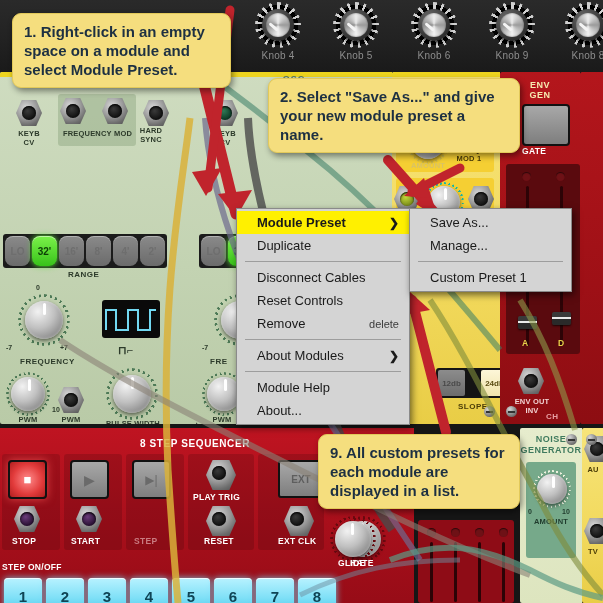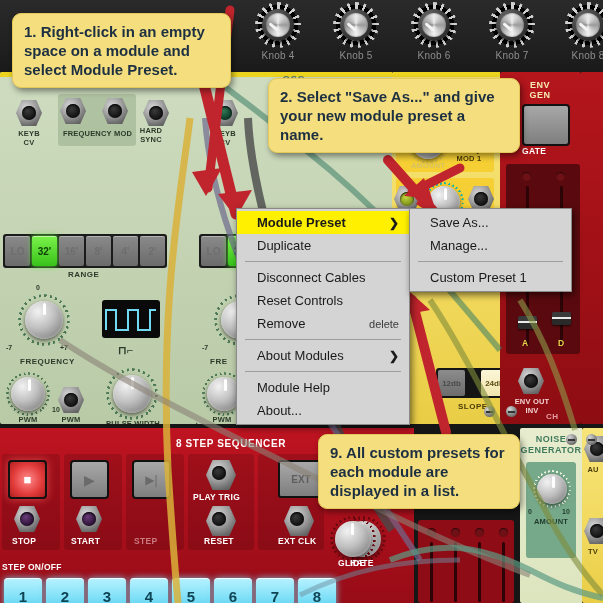--- a/index.html
+++ b/index.html
@@ -45,21 +45,21 @@
     background:radial-gradient(circle at 40% 35%, #3a3a3a 0%, #111 70%);
     box-shadow:inset 0 1px 2px #000;}
   .jack.hex{border-radius:5px;clip-path:polygon(22% 0,78% 0,100% 50%,78% 100%,22% 100%,0 50%);}
   .jack.green:after{background:radial-gradient(circle at 40% 35%, #2f7a56 0%, #0d3a26 70%);}
   .jack.purple:after{background:radial-gradient(circle at 40% 35%, #6a3c7a 0%, #2a1033 70%);}
   .jack.lime:after{background:radial-gradient(circle at 40% 35%, #c3d93a 0%, #7d8f1c 70%);}
   .jlabel{position:absolute;font-size:7.5px;font-weight:bold;color:#2c3a2a;text-align:center;
     line-height:8.5px;letter-spacing:.2px;}
 
   .rangebox{position:absolute;background:#1b1b1b;border-radius:3px;padding:2px;display:flex;gap:2px;}
-  .rb{width:25px;height:30px;border-radius:2px;display:flex;align-items:center;justify-content:center;
+  .rb{width:25px;height:30px;border-radius:8px;display:flex;align-items:center;justify-content:center;
     font-size:10px;font-weight:bold;color:#6e6e6e;
     background:linear-gradient(180deg,#8a8a8a,#6b6b6b);box-shadow:inset 0 1px 0 rgba(255,255,255,.35);text-align:right;}
   .rb.on{background:linear-gradient(180deg,#7bf24a,#38c21a);color:#0c3d06;
     box-shadow:0 0 6px #5de03a, inset 0 1px 0 rgba(255,255,255,.5);}
   .caption{position:absolute;font-size:8px;font-weight:bold;color:#2c3a2a;letter-spacing:.5px;}
 
   .bigknob{position:absolute;width:52px;height:52px;}
   .bk-scale{position:absolute;inset:0;border-radius:50%;
     background:repeating-conic-gradient(from 140deg,#4e7a57 0 5deg, rgba(0,0,0,0) 5deg 13deg);
     -webkit-mask:radial-gradient(circle,transparent 62%,#000 63%);
@@ -102,21 +102,21 @@
 
   
   .noise{background:linear-gradient(180deg,#e6eccd 0%,#dde5bf 100%);border-right:2px solid #0f0f0f;}
   .noise-title{position:absolute;font-size:9px;font-weight:bold;color:#3f7a5e;
       text-align:center;line-height:10.5px;letter-spacing:.5px;}
   .noise-sub{position:absolute;background:#76a98a;border-radius:3px;}
   .wht-knob .bk-scale{background:repeating-conic-gradient(from 140deg,#eef3e0 0 5deg, rgba(0,0,0,0) 5deg 13deg);}
 
   
   .seq{position:absolute;background:linear-gradient(180deg,#bf1421 0%,#a80f1b 55%,#970c17 100%);}
-  .seq-title{position:absolute;font-size:10px;font-weight:bold;color:#ffffff;letter-spacing:.6px;margin-left:36px;}
+  .seq-title{position:absolute;font-size:10px;font-weight:bold;color:#ffffff;letter-spacing:.6px;}
   .seqcell{position:absolute;background:rgba(0,0,0,.14);border-radius:3px;}
   .tbtn{position:absolute;width:35px;height:35px;border-radius:4px;border:2px solid #111;
         display:flex;align-items:center;justify-content:center;}
   .tbtn.stop{background:radial-gradient(circle at 50% 50%,#ff8c8c 0%,#e23b3b 60%,#b11f1f 100%);
         box-shadow:0 0 8px rgba(255,90,90,.7);}
   .tbtn.grey{background:linear-gradient(180deg,#a8a8a8,#7e7e7e);}
   .seqlab{position:absolute;font-size:8.5px;font-weight:bold;color:#ffffff;letter-spacing:.3px;}
   .seqlab.dim{color:#c97b81;}
   .numbox{position:absolute;background:#2a0206;border:1px solid #111;border-radius:2px;
       color:#ff2b14;font-size:22px;font-weight:bold;display:flex;align-items:center;
@@ -193,21 +193,21 @@
           <div class="kptr"></div>
       </div>
       <div class="klabel">Knob 6</div>
     </div>
     <div class="kcell" style="left:476px">
       <div class="kring">
         <div class="kbody"></div>
           <div class="kcap"></div>
           <div class="kptr"></div>
       </div>
-      <div class="klabel">Knob 7</div>
+      <div class="klabel">Knob 9</div>
     </div>
     <div class="kcell" style="left:552px">
       <div class="kring">
         <div class="kbody"></div>
           <div class="kcap"></div>
           <div class="kptr"></div>
       </div>
       <div class="klabel">Knob 8</div>
     </div>
   </div>

